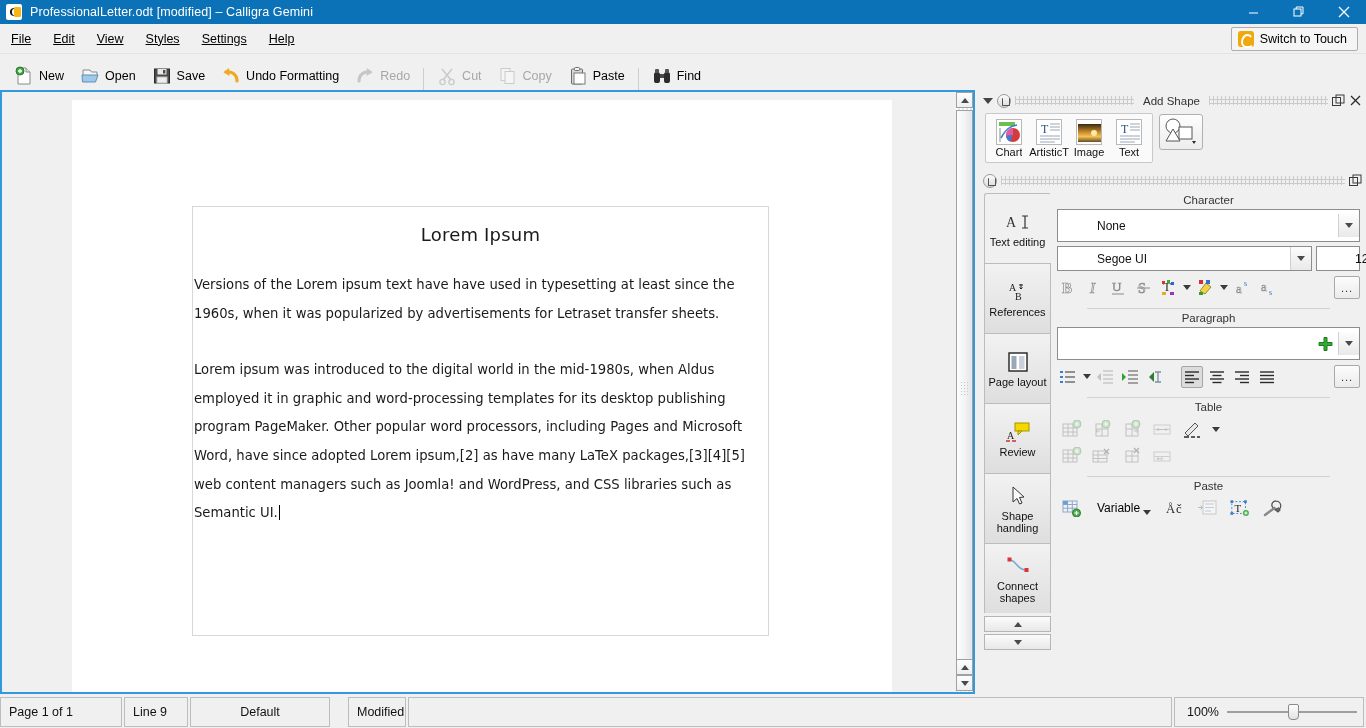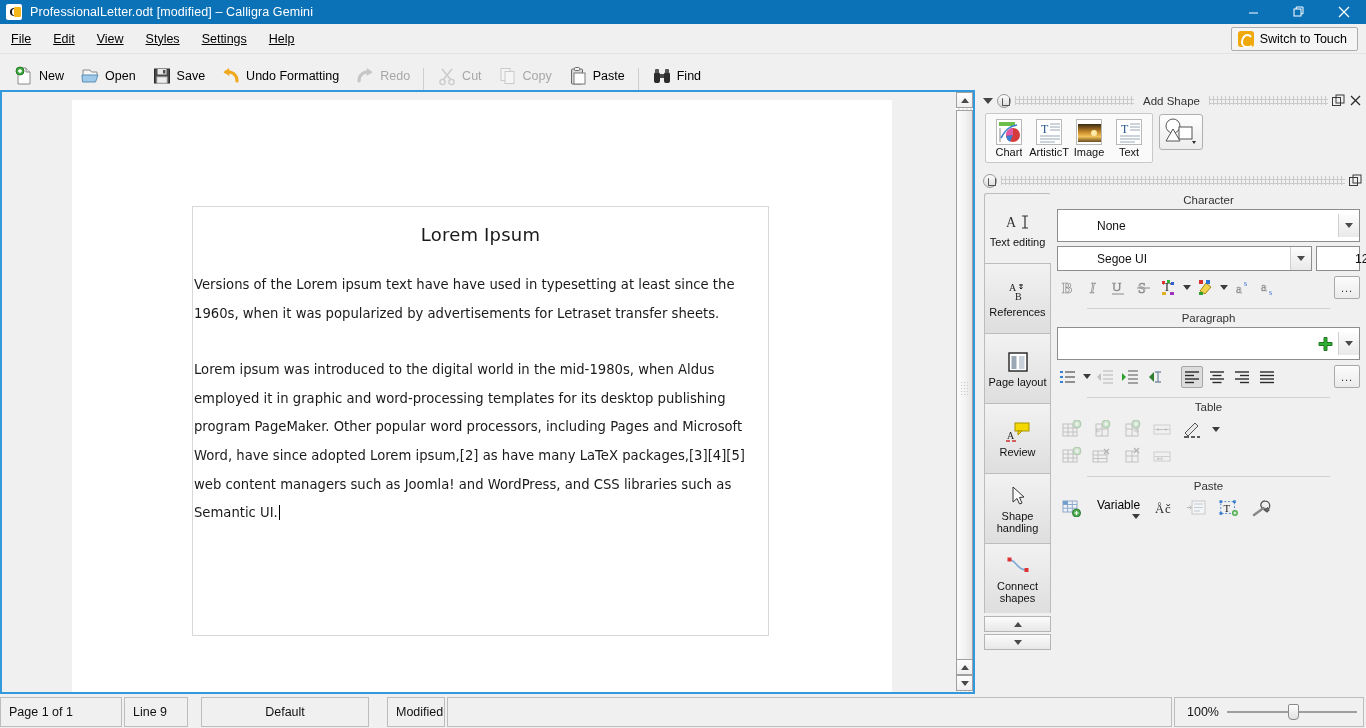--- a/index.html
+++ b/index.html
@@ -246,35 +246,35 @@
     border: 1px solid #a9a9a9; background: linear-gradient(#fcfcfc,#ebebeb);
     font-size: 11px; color: #333; letter-spacing: 1px;
   }
   .dd-tri { width:0;height:0;border-left:4px solid transparent;border-right:4px solid transparent;border-top:5px solid #3a3a3a; margin-left:1px; }
   .sep-line { height: 1px; background: #d2d2d2; margin: 9px 30px 0 30px; }
   .para-combo { position: relative; }
   .plus {
     position: absolute; right: 26px; top: 50%; transform: translateY(-50%);
     width: 15px; height: 15px;
   }
-  .varbtn { display:flex; align-items:center; gap:2px; padding: 0 3px; height:22px; border:1px solid transparent; border-radius:2px; font-size:12px;flex-direction:column; }
+  .varbtn { display:flex; align-items:center; gap:2px; padding: 0 3px; height:22px; border:1px solid transparent; border-radius:2px; font-size:12px; }
 
   
   .statusbar {
     position: absolute; left: 0; top: 694px; width: 1366px; height: 34px;
     background: #f0f0f0; display: flex; align-items: center; gap: 0; padding: 0 0 0 0;
   }
   .scell {
     height: 30px; border: 1px solid #bdbdbd; background: #f0f0f0;
     display: flex; align-items: center; padding: 0 8px; font-size: 12.5px; color: #111;
     margin-top: 2px;
   }
   .scell.c1 { width: 122px; }
   .scell.c2 { width: 64px; margin-left: 2px; }
-  .scell.c3 { width: 168px; margin-left: 13px; justify-content: center; }
+  .scell.c3 { width: 140px; margin-left: 2px; justify-content: center; }
   .scell.c4 { width: 58px; margin-left: 18px; }
   .scell.flexfill { flex: 1; margin-left: 2px; }
   .scell.zoomcell { width: 190px; margin-left: 2px; margin-right: 2px; gap: 8px; padding: 0 6px 0 12px; }
   .zoom-val { font-size: 12.5px; color: #111; }
   .zslider { flex: 1; position: relative; height: 14px; display: flex; align-items: center; }
   .ztrack { position: absolute; left: 0; right: 0; height: 2px; background: #9e9e9e; }
   .zthumb {
     position: absolute; left: 47%; width: 11px; height: 16px;
     background: linear-gradient(#fdfdfd,#e2e2e2); border: 1px solid #8a8a8a;
     border-radius: 2px 2px 4px 4px;

